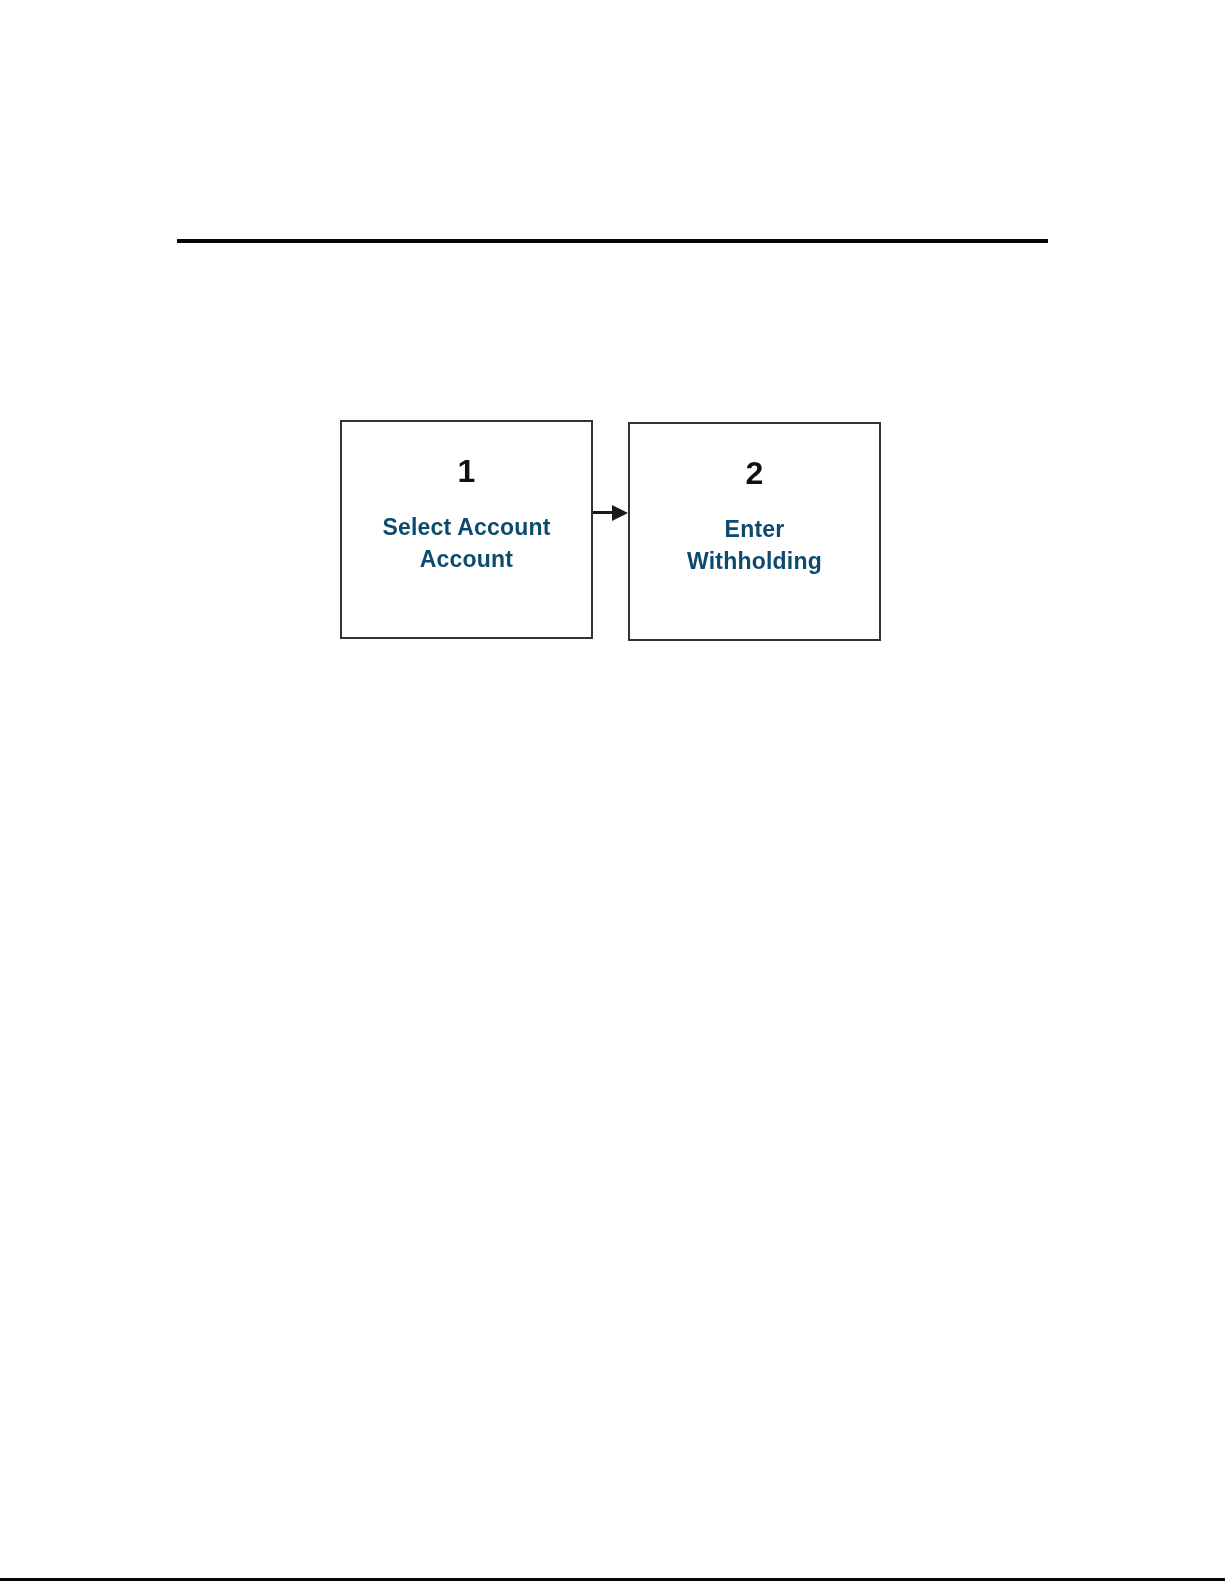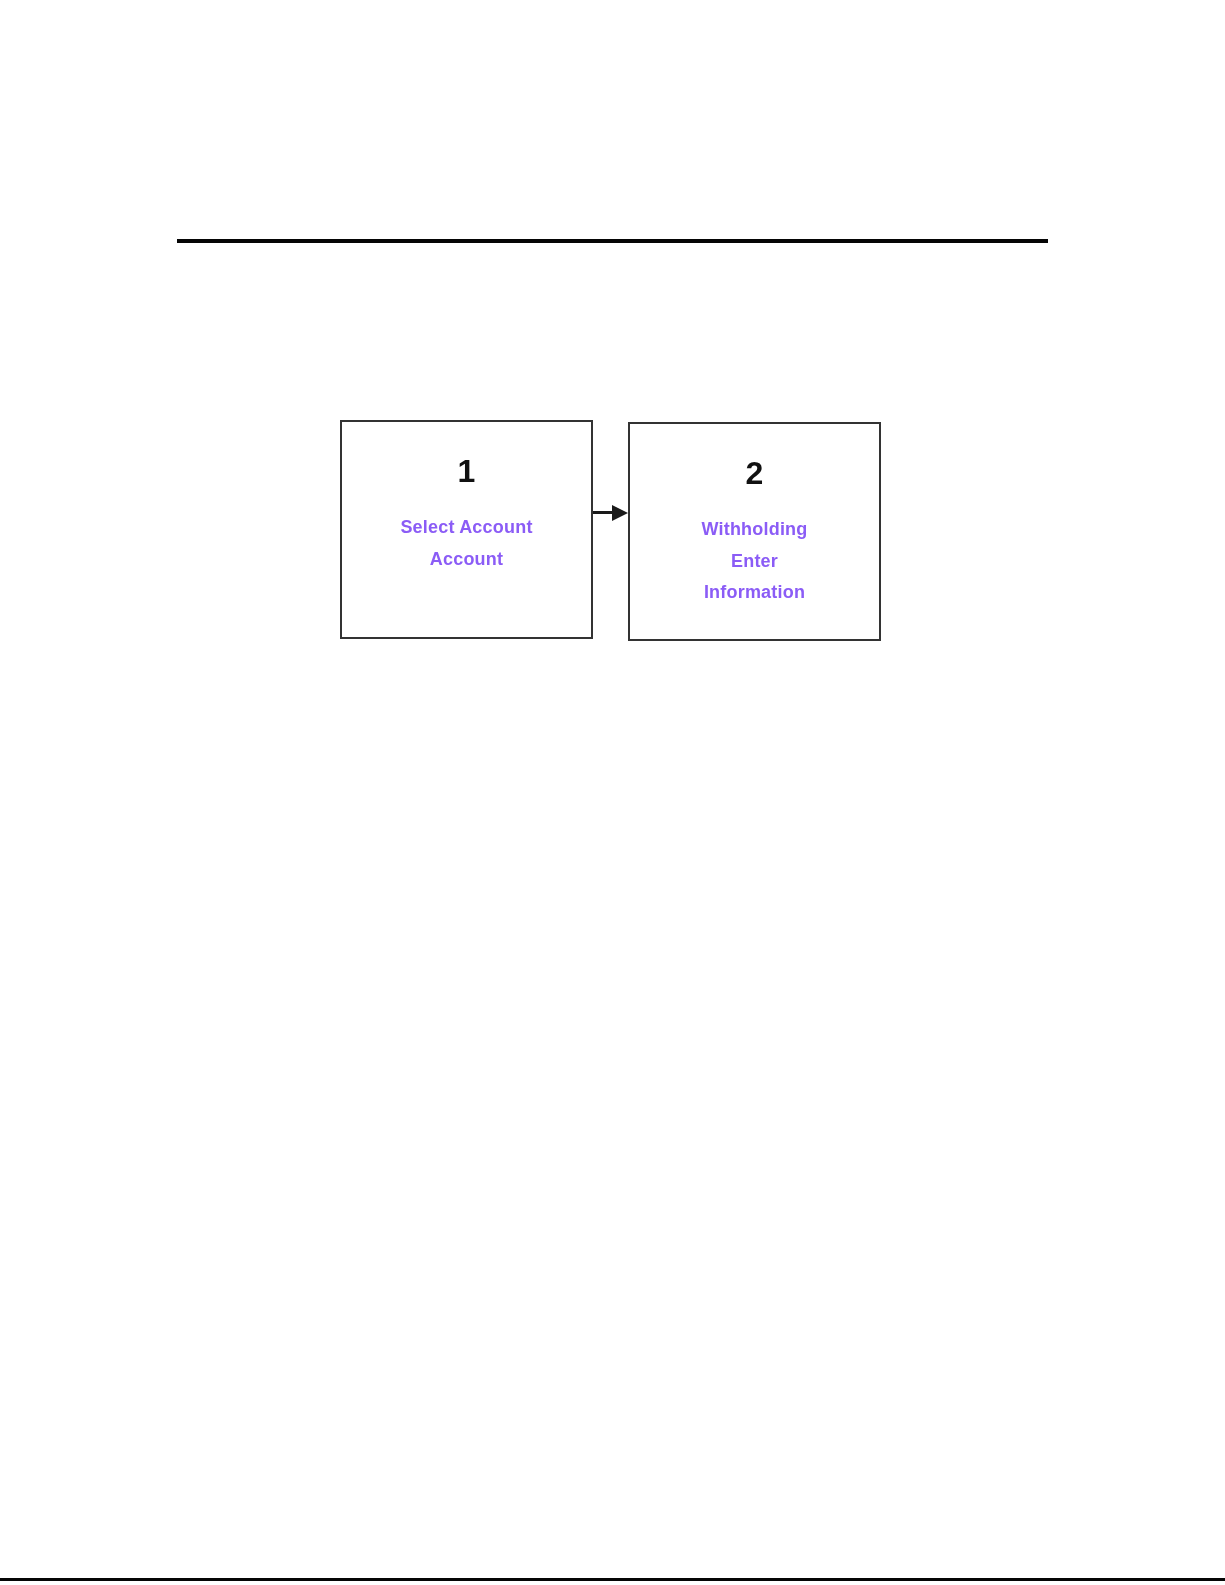--- a/index.html
+++ b/index.html
@@ -60,24 +60,24 @@
     line-height: 38px;
     font-weight: 700;
     color: #111111;
   }
   .step-lines {
     position: absolute;
     left: 0;
     right: 0;
     top: 90px;
     text-align: center;
-    font-size: 18px;
+    font-size: 23px;
     line-height: 31.5px;
     font-weight: 700;
-    color: #8b5cf6;
+    color: #0c4a6e;
     letter-spacing: 0.2px;
   }
   .connector-line {
     position: absolute;
     left: 593px;
     top: 511px;
     width: 24px;
     height: 3px;
     background: #1a1a1a;
   }
@@ -108,23 +108,22 @@
         <div>Account</div>
       </div>
     </div>
 
     <div class="connector-line"></div>
     <div class="connector-head"></div>
 
     <div class="step-box second">
       <div class="step-number">2</div>
       <div class="step-lines">
+        <div>Enter</div>
         <div>Withholding</div>
-        <div>Enter</div>
-        <div>Information</div>
       </div>
     </div>
 
   </div>
 
   <div class="bottom-rule"></div>
 
 </div>
 
 </body></html>

